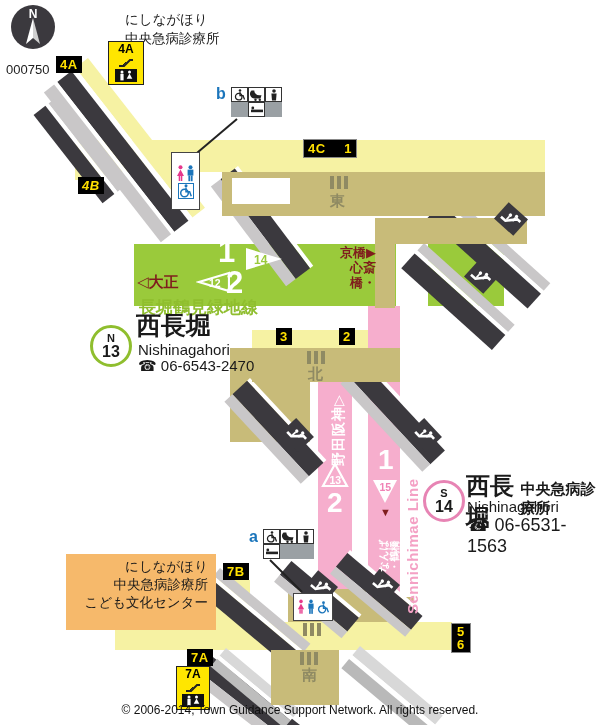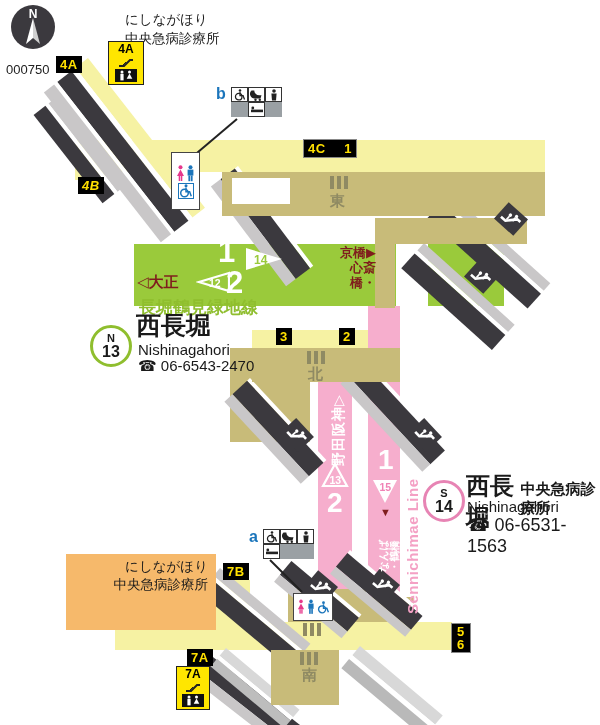--- a/index.html
+++ b/index.html
@@ -437,16 +437,18 @@
   <div class="abs z10" style="left:466px;top:470px;display:flex;align-items:baseline;">
     <span style="font-size:24px;font-weight:bold;">西長堀</span>
     <span style="font-size:15px;font-weight:bold;">中央急病診療所</span>
   </div>
   <div class="abs z10" style="left:467px;top:498px;font-size:15px;">Nishinagahori</div>
   <div class="abs z10" style="left:467px;top:514px;font-size:18px;">☎ 06-6531-1563</div>
 
   <div class="abs z10" style="left:66px;top:554px;width:150px;height:76px;background:#f6b96b;box-sizing:border-box;padding:4px 8px 0 0;font-size:13.5px;line-height:18px;text-align:right;">
     <div>にしながほり</div>
     <div>中央急病診療所</div>
-  </div>
-
+    <div>こども文化センター</div>
+  </div>
+
+  <div class="abs z10" style="left:0;top:703px;width:600px;text-align:center;font-size:12px;color:#111;">© 2006-2014, Town Guidance Support Network. All rights reserved.</div>
 
 </div>
 
 </body></html>

